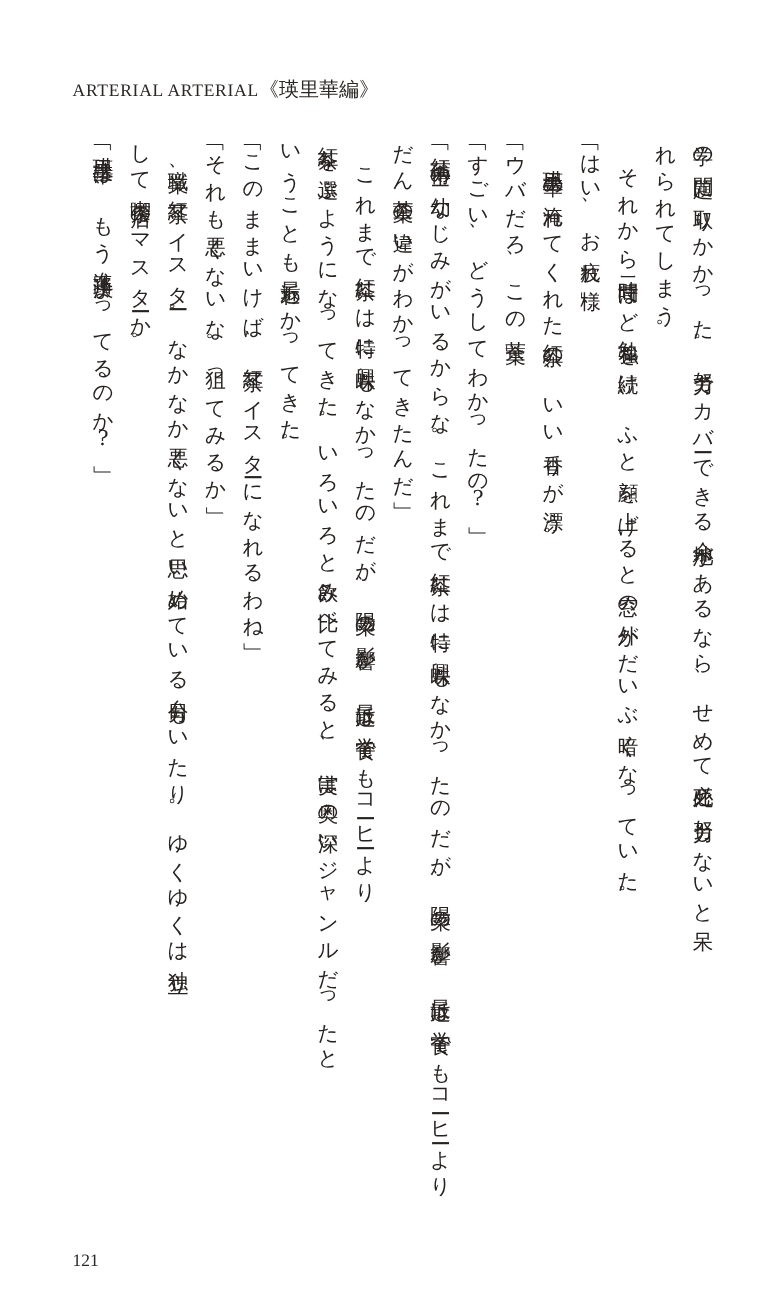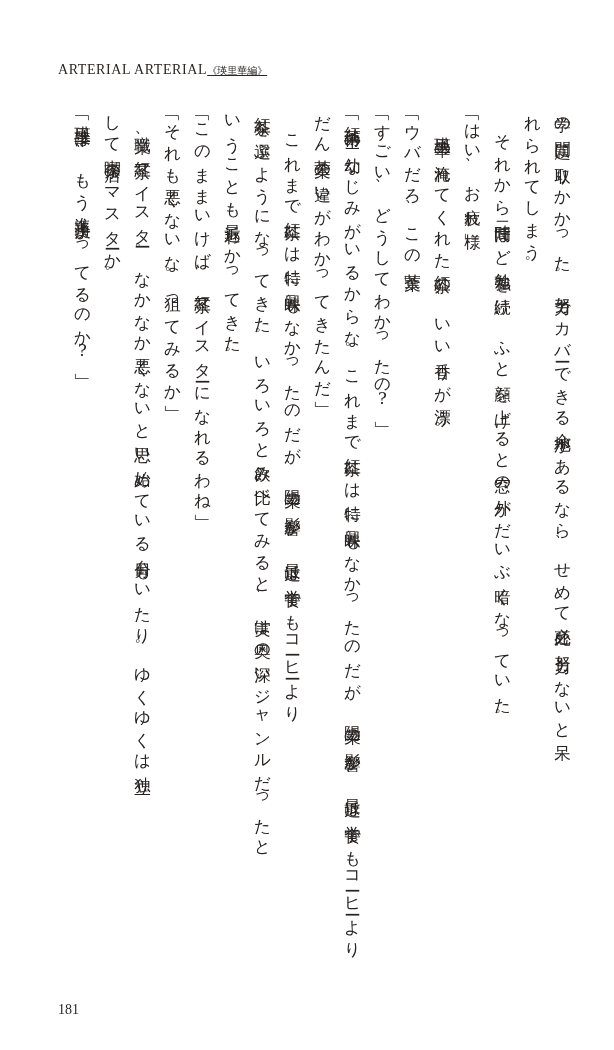--- a/index.html
+++ b/index.html
@@ -25,23 +25,22 @@
     font-size: 14px;
     letter-spacing: 0.6px;
     color: #2b2724;
     white-space: nowrap;
   }
   #header .hdr-latin {
     font-family: "Liberation Serif", serif;
   }
   #header .hdr-jp {
     font-family: "DejaVu Serif", serif;
-    font-size: 10px;
+    font-size: 16px;
     letter-spacing: 0px;
-    text-decoration: underline;
   }
   
   #body-text {
     position: absolute;
     top: 104px;
     right: 44px;
     height: 868px;
     display: flex;
     flex-direction: row;
     align-items: flex-start;
@@ -98,15 +97,15 @@
     <div class="col">　これまで紅茶には特に興味もなかったのだが、陽菜の影響か、最近は学食でもコーヒーより</div>
     <div class="col">紅茶を選ぶようになってきた。いろいろと飲み比べてみると、実は奥の深いジャンルだったと</div>
     <div class="col">いうことも最近わかってきた。</div>
     <div class="col indent">「このままいけば、紅茶マイスターになれるわね」</div>
     <div class="col indent">「それも悪くないな。狙ってみるか」</div>
     <div class="col">　職業、紅茶マイスター。なかなか悪くないと思い始めている自分もいたり。ゆくゆくは独立</div>
     <div class="col">して喫茶店のマスターか。</div>
     <div class="col indent">「瑛里華は、もう進路決まってるのか?」</div>
   </div>
 
-  <div id="folio">181</div>
+  <div id="folio">121</div>
 
 </div>
 
 </body></html>

